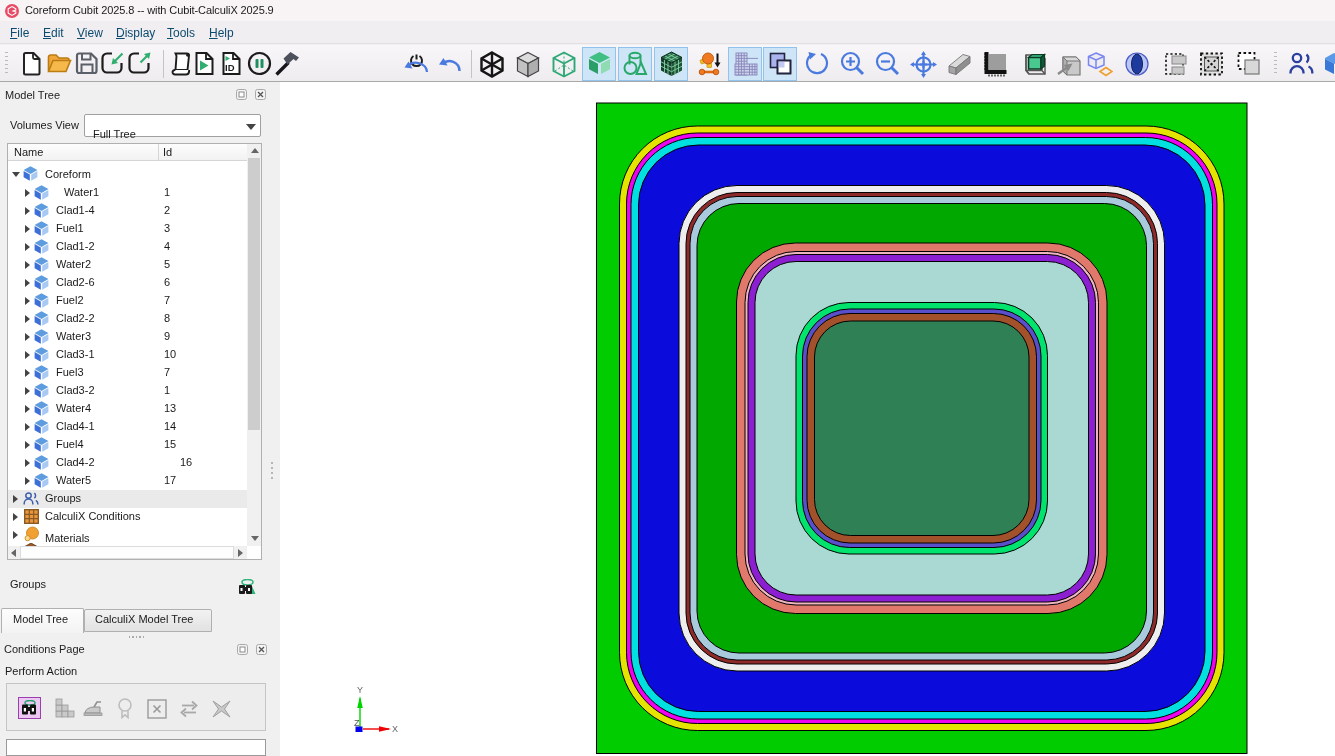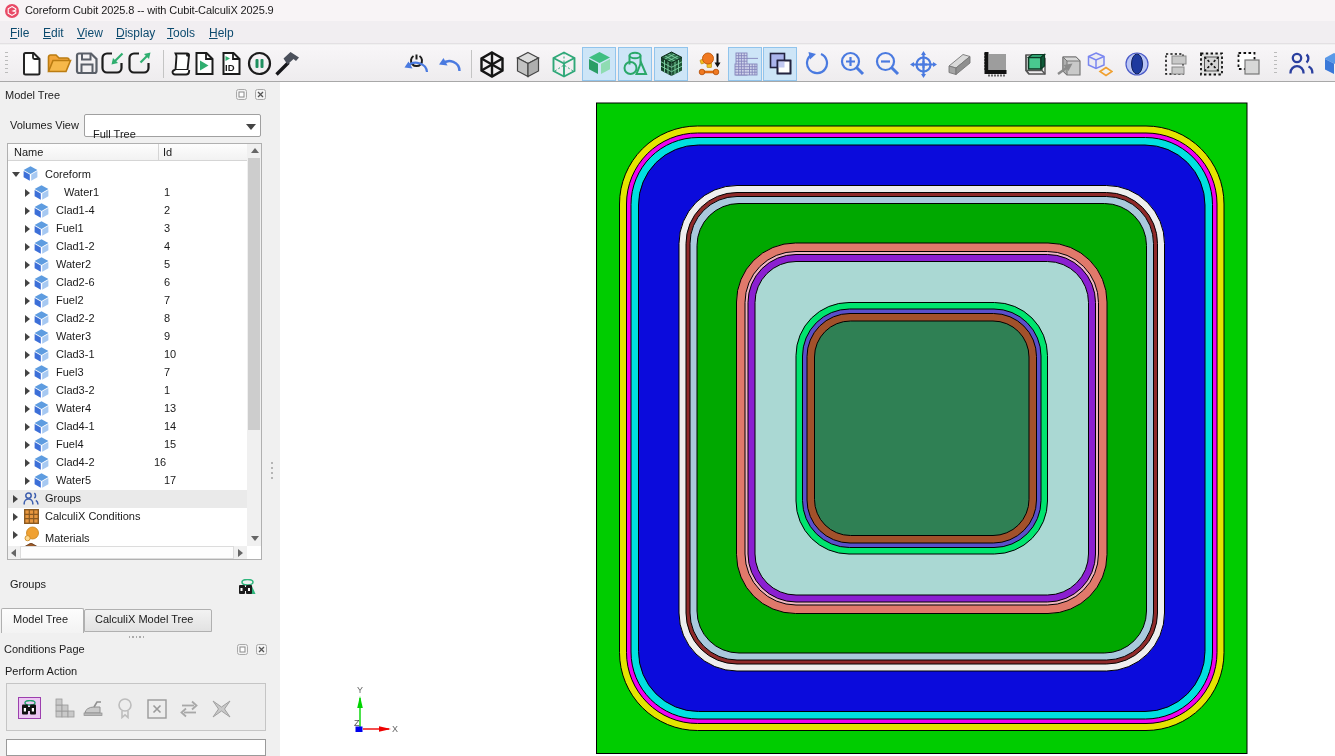--- a/index.html
+++ b/index.html
@@ -519,21 +519,21 @@
     <div class="t12" style="left:164px;top:438px">15</div>
     <svg class="abs" style="left:25px;top:459px" width="5" height="8" viewBox="0 0 5 8">
       <polygon points="0,0 5,4 0,8" fill="#444"></polygon>
     </svg>
     <div class="abs" style="left:34px;top:455px"><svg width="15" height="15" viewBox="0 0 15 15">
         <polygon points="7.5,0.3 14.4,4.1 7.5,7.9 0.6,4.1" fill="#5e9ce0"></polygon>
         <polygon points="0.6,5 6.8,8.4 6.8,14.7 0.6,11.2" fill="#3c6fd8"></polygon>
         <polygon points="14.4,5 8.2,8.4 8.2,14.7 14.4,11.2" fill="#a7c9f2"></polygon>
       </svg></div>
     <div class="t12" style="left:56px;top:456px">Clad4-2</div>
-    <div class="t12" style="left:154px;top:456px">16</div>
+    <div class="t12" style="left:180px;top:456px">16</div>
     <svg class="abs" style="left:25px;top:477px" width="5" height="8" viewBox="0 0 5 8">
       <polygon points="0,0 5,4 0,8" fill="#444"></polygon>
     </svg>
     <div class="abs" style="left:34px;top:473px"><svg width="15" height="15" viewBox="0 0 15 15">
         <polygon points="7.5,0.3 14.4,4.1 7.5,7.9 0.6,4.1" fill="#5e9ce0"></polygon>
         <polygon points="0.6,5 6.8,8.4 6.8,14.7 0.6,11.2" fill="#3c6fd8"></polygon>
         <polygon points="14.4,5 8.2,8.4 8.2,14.7 14.4,11.2" fill="#a7c9f2"></polygon>
       </svg></div>
     <div class="t12" style="left:56px;top:474px">Water5</div>
     <div class="t12" style="left:164px;top:474px">17</div>

